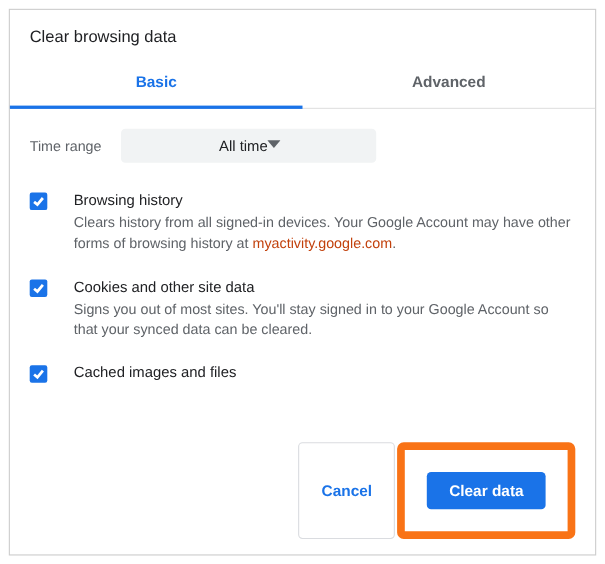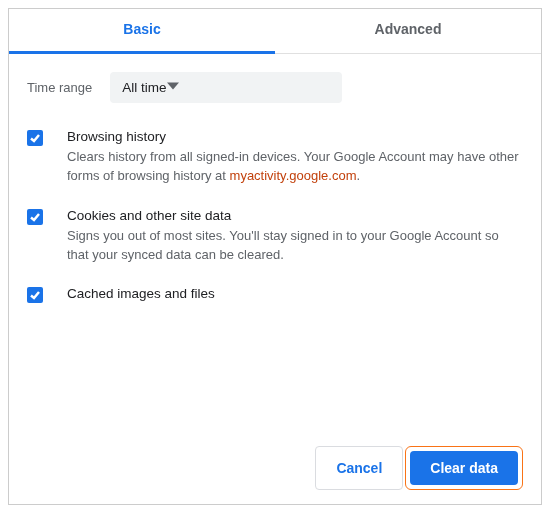--- a/index.html
+++ b/index.html
@@ -57,21 +57,21 @@
     gap: 18px;
     margin-bottom: 26px;
   }
   .time-label {
     font-size: 13px;
     color: #5f6368;
   }
   .select {
     display: flex;
     align-items: center;
-    justify-content: flex-start;
+    justify-content: center;
     background: #f1f3f4;
     border-radius: 4px;
     padding: 8px 10px 8px 12px;
     width: 232px;
     font-size: 13.5px;
     color: #202124;
     cursor: pointer;
   }
   .select svg { width: 12px; height: 12px; fill: #5f6368; }
   .option {
@@ -123,30 +123,31 @@
   .btn-cancel {
     background: #fff;
     color: #1a73e8;
     border: 1px solid #dadce0;
   }
   .btn-primary {
     background: #1a73e8;
     color: #fff;
   }
   .highlight {
-    border: 1px solid #f97316;
+    border: 7px solid #f97316;
     border-radius: 6px;
-    padding: 4px;
+    padding: 20px;
   }
 </style>
 </head>
 <body>
 
 <div class="dialog">
 
+  <div class="title">Clear browsing data</div>
 
   <div class="tabs">
     <div class="tab active">Basic</div>
     <div class="tab">Advanced</div>
   </div>
 
   <div class="content">
 
     <div class="time-row">
       <span class="time-label">Time range</span>

